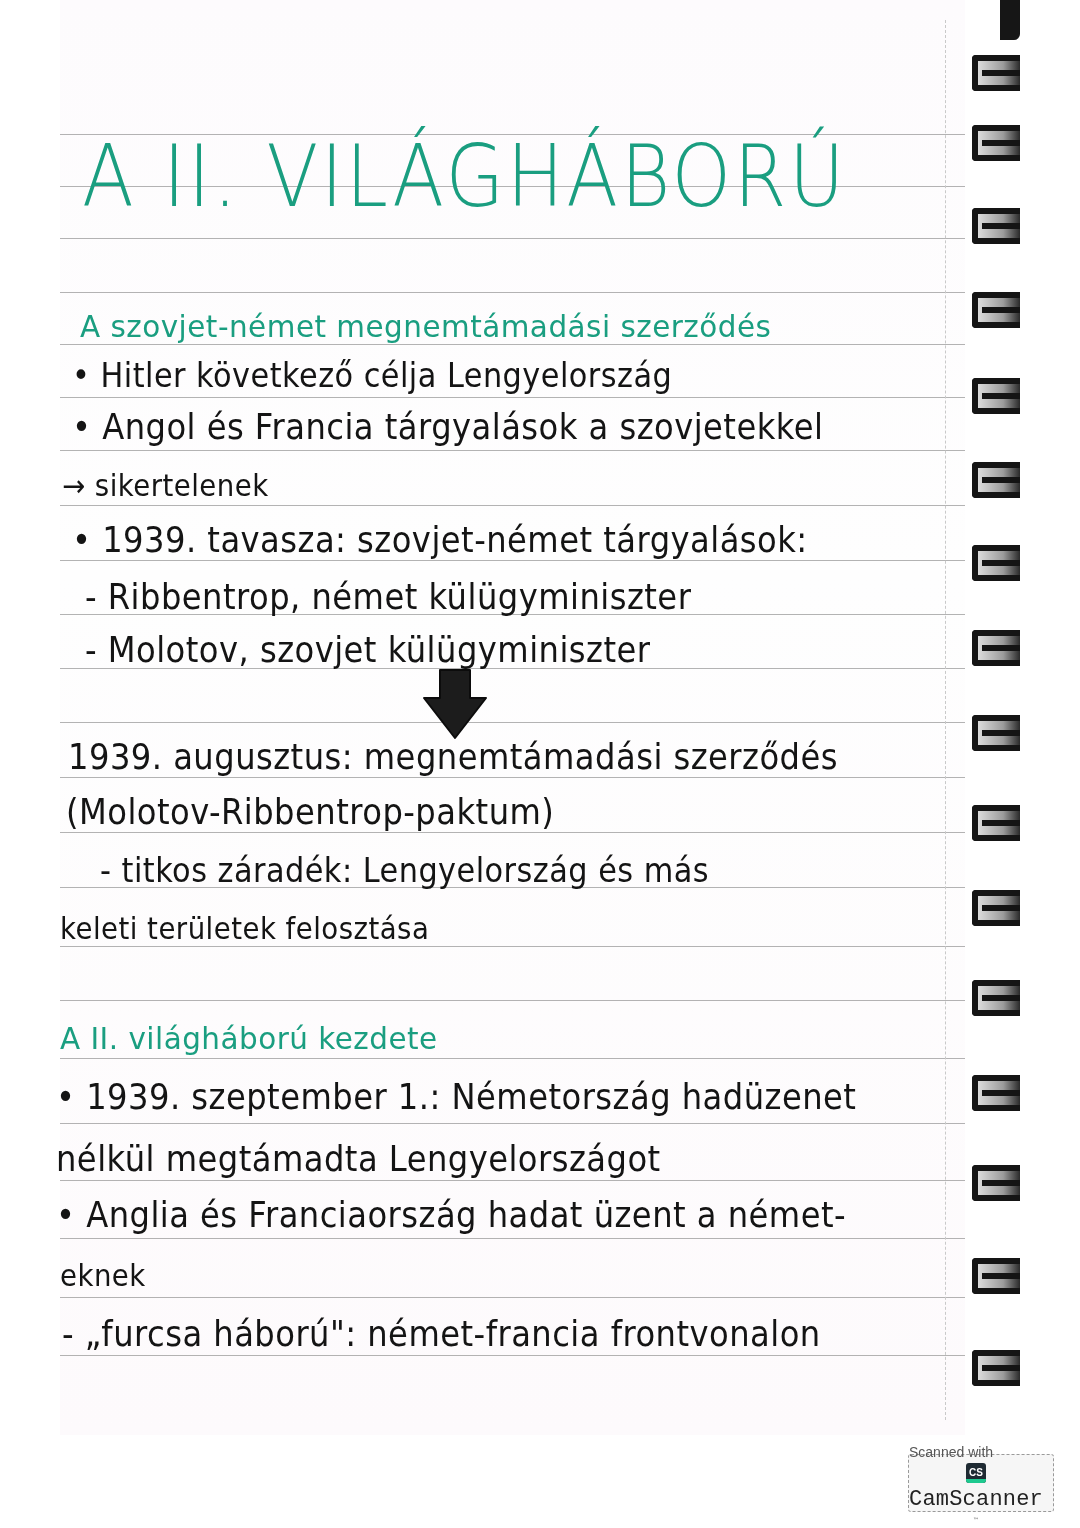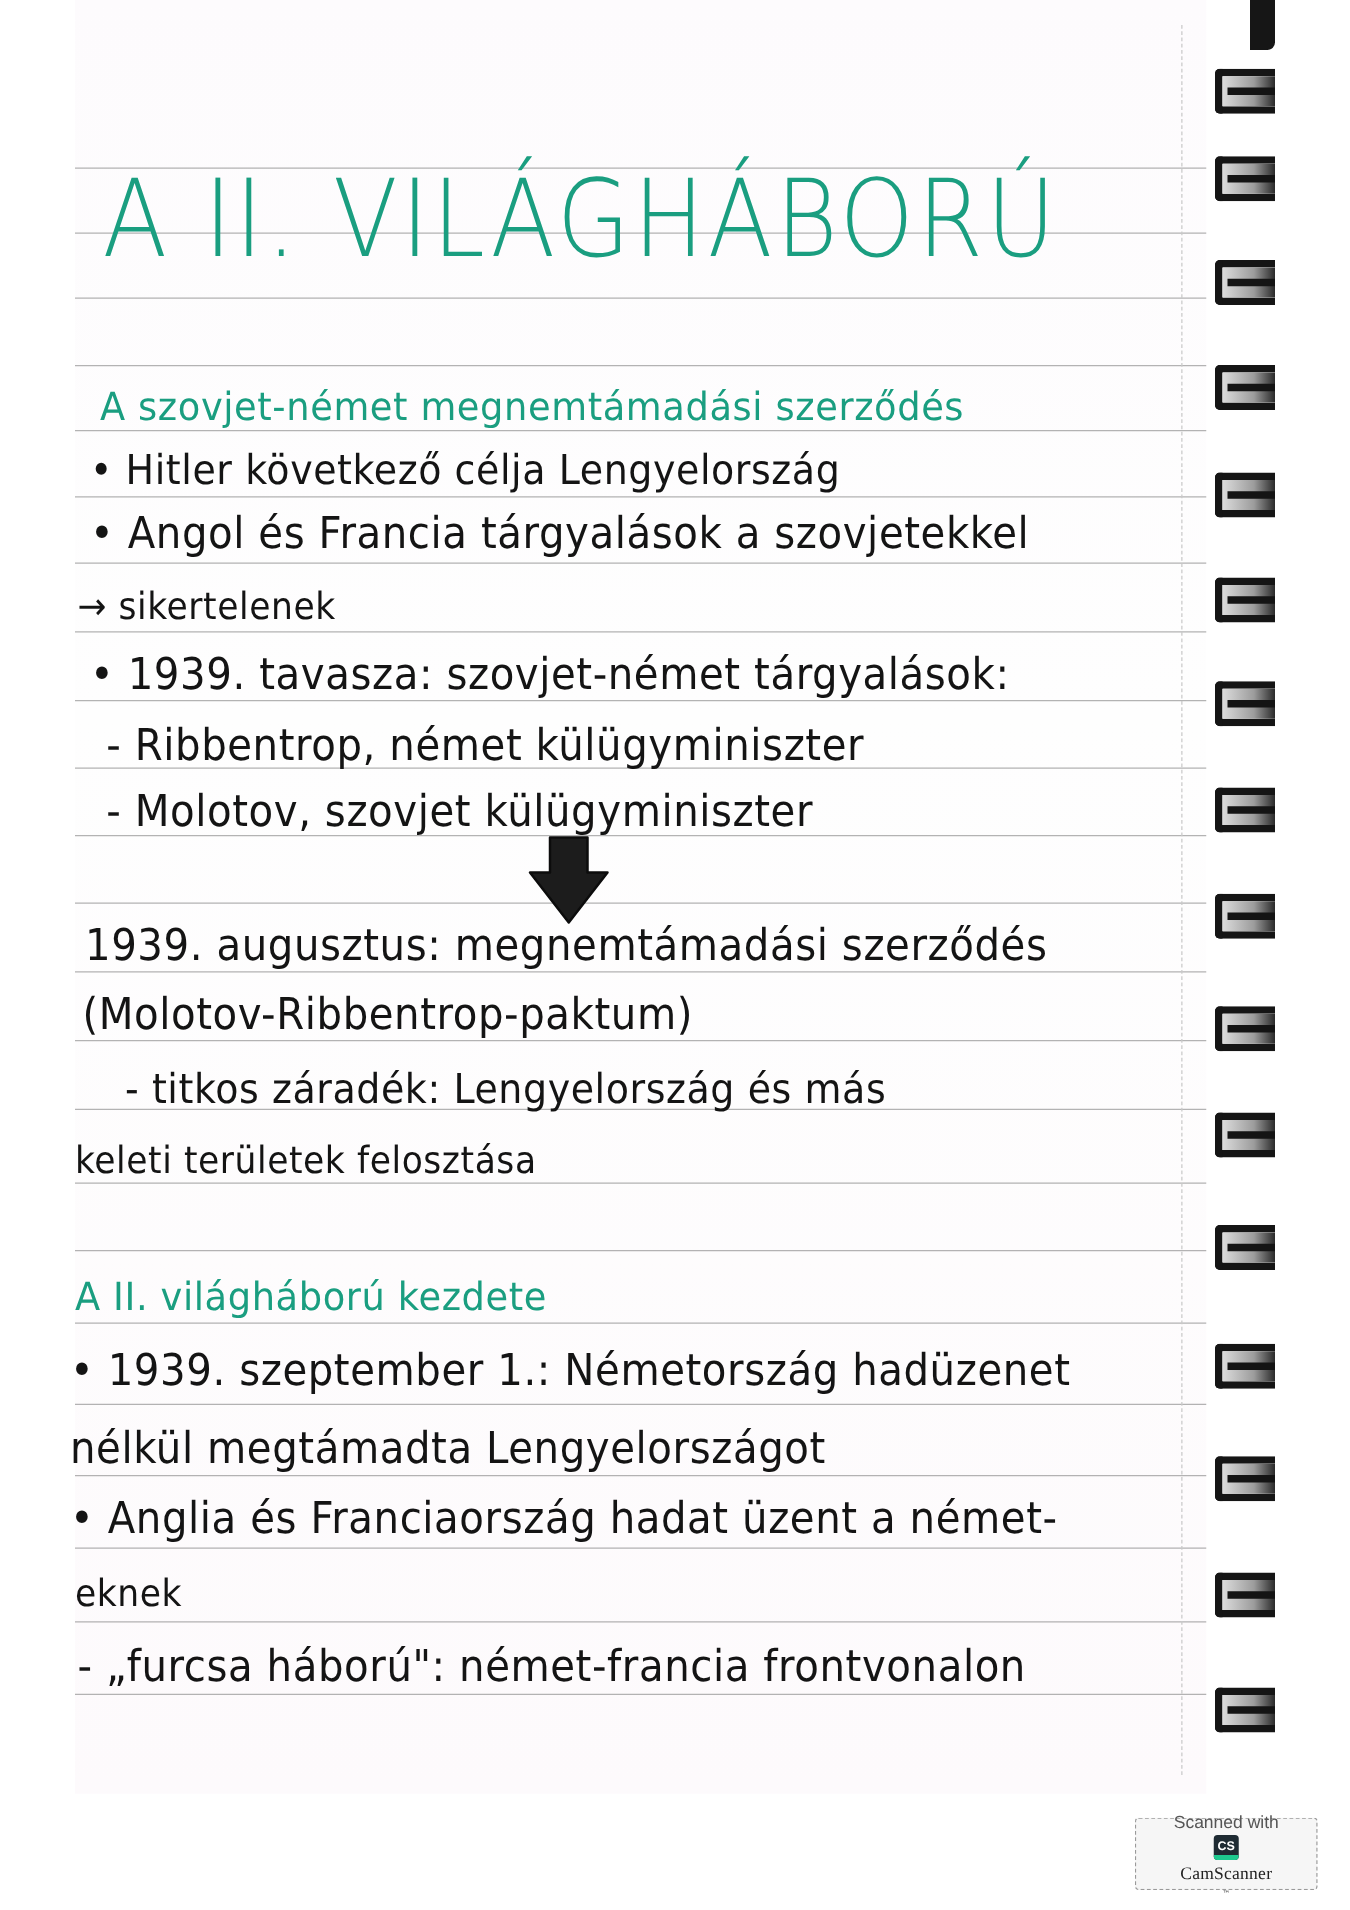--- a/index.html
+++ b/index.html
@@ -50,31 +50,31 @@
   }
   .h2 { font-size: 31px; line-height: 40px; transform: scaleX(0.95); transform-origin: left top; }
   .body { font-size: 33px; line-height: 42px; transform: scaleX(0.92); transform-origin: left top; }
   .body-lg { font-size: 35px; line-height: 44px; transform: scaleX(0.92); transform-origin: left top; }
 
   .arrow-down { position: absolute; left: 422px; top: 668px; width: 66px; height: 72px; }
 
   .watermark {
     position: absolute; left: 908px; top: 1454px; width: 146px; height: 58px;
     border: 1.5px dashed #9a9a9a; border-radius: 3px; background: #f6f6f6;
-    display: flex; flex-direction: column; align-items: center; justify-content: center;
+    display: flex; flex-direction: column; align-items: flex-start; justify-content: center;
   }
   .wm-top { font-family: "Liberation Sans", sans-serif; font-size: 14px; color: #555; line-height: 18px; }
   .wm-bottom { display: flex; align-items: center; gap: 4px; margin-top: 2px; flex-direction: column; }
   .wm-logo {
     width: 20px; height: 20px; border-radius: 3px; background: #1f2b33;
     color: #fff; font-family: "Liberation Sans", sans-serif; font-weight: 700;
     font-size: 10px; line-height: 20px; text-align: center; position: relative; overflow: hidden;
   }
   .wm-logo::after { content: ""; position: absolute; left: 0; right: 0; bottom: 0; height: 4px; background: #1ec98f; }
-  .wm-brand { font-family: Liberation Serif, serif; font-size: 14px; color: #222; letter-spacing: 0.2px; }
+  .wm-brand { font-family: Liberation Mono, monospace; font-size: 22px; color: #222; letter-spacing: 0.2px; }
   .wm-tm { font-size: 6px; vertical-align: super; color: #444; }
 </style>
 </head>
 <body>
 
 <div class="page">
   <div class="paper"></div>
 
   <div class="rule" style="top:134px"></div>
   <div class="rule" style="top:186px"></div>

